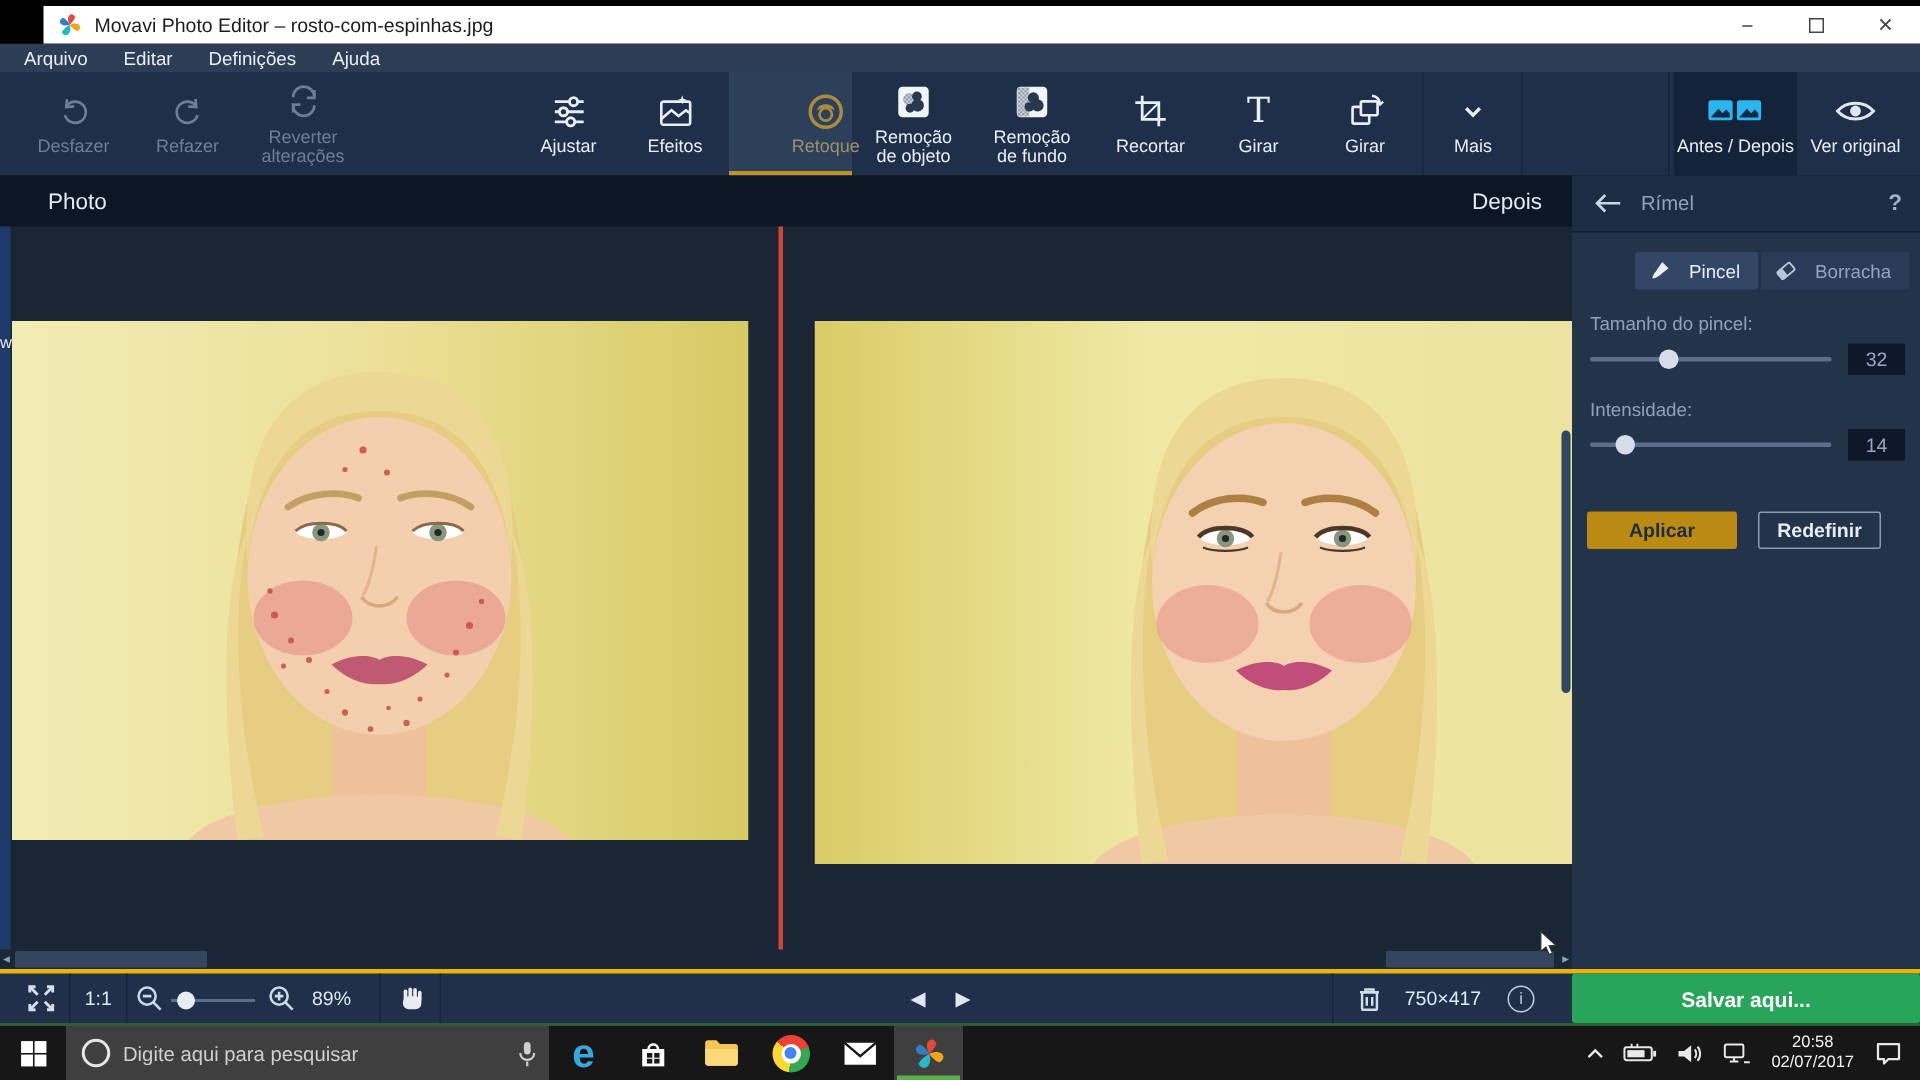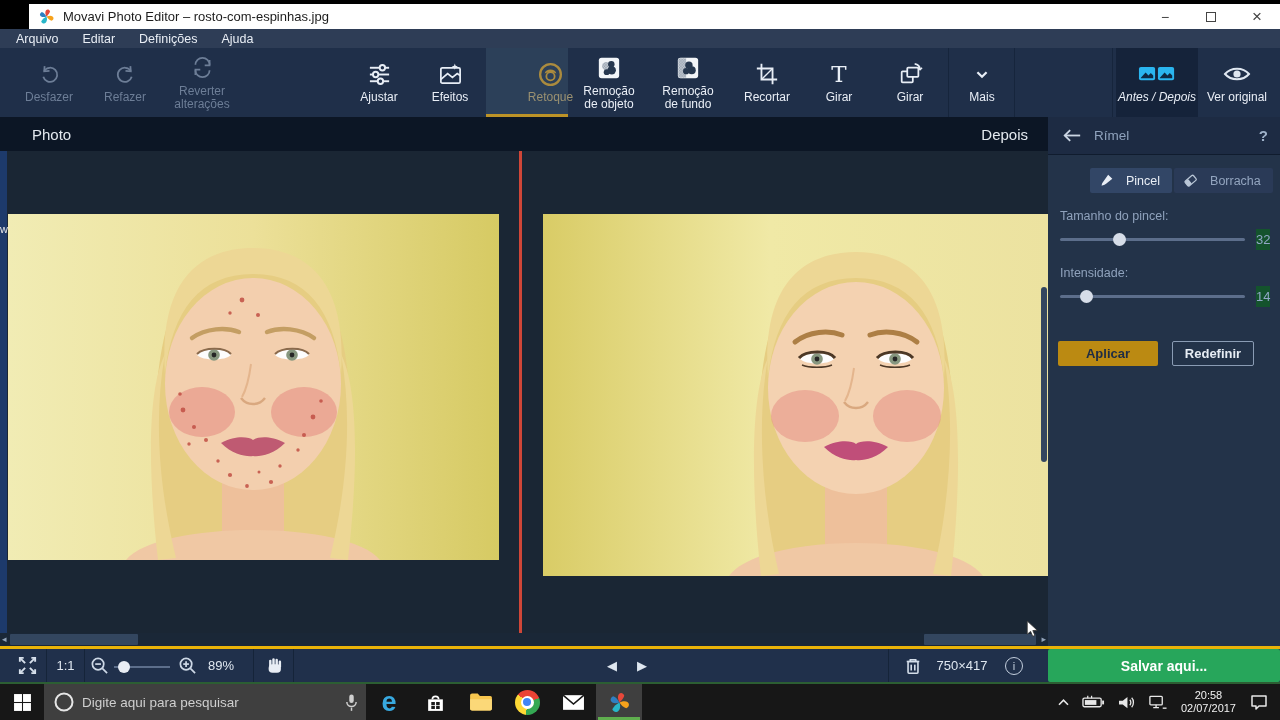--- a/index.html
+++ b/index.html
@@ -24,21 +24,21 @@
 
   
   .toolbar{position:relative;height:69px;background:#1f2f49;}
   .tool{position:absolute;top:0;height:69px;display:flex;flex-direction:column;align-items:center;
         justify-content:center;gap:3px;cursor:pointer;}
   .t-icon{height:28px;display:flex;align-items:center;justify-content:center;color:#e8eef6;}
   .t-label{font-size:12px;color:#e9eef6;text-align:center;line-height:1.12;}
   .tool.dim .t-label,.tool.dim .t-icon{color:#6d7e97;}
   .tool.active{background:#2c4059;box-shadow:inset 0 -3px 0 #bd9327;padding-left:47px;}
   .tool.active .t-label{color:#9b9171;}
-  .tool.view-active{background:#15233a;font-style:italic;}
+  .tool.view-active{background:#15233a;}
   .tb-sep{position:absolute;top:0;width:1px;height:69px;background:#16253c;}
   .texto-glyph{font-family:"DejaVu Serif","Liberation Serif",serif;font-size:23px;color:#e8eef6;line-height:1;}
 
   
   .main{display:flex;height:529px;}
   .canvas{position:relative;width:1048px;height:529px;background:#1a2634;overflow:hidden;}
   .labelbar{position:absolute;left:0;top:0;right:0;height:34px;background:#0c1625;
             display:flex;align-items:center;justify-content:space-between;
             padding:0 20px 0 32px;font-size:15px;color:#e4e9ef;}
   .desktop-strip{position:absolute;left:0;top:34px;width:7px;height:495px;background:#1d3a6b;}
@@ -60,21 +60,21 @@
   .panel-help{margin-left:auto;font-size:15px;font-weight:bold;color:#9fb2ca;cursor:pointer;}
   .panel-body{padding:13px 10px 0 10px;}
   .mode-row{display:flex;margin-left:32px;gap:2px;}
   .mode-btn{height:25px;padding:0 12px 0 9px;display:flex;align-items:center;gap:12px;
             background:#2a3a57;border-radius:2px;font-size:12.5px;color:#93a5bf;cursor:pointer;}
   .mode-btn.active{background:#324666;color:#e9eef5;}
   .slider-label{margin:16px 0 6px 2px;font-size:12.5px;color:#8fa2bc;}
   .slider-row{display:flex;align-items:center;}
   .slider-track{flex:1;height:3px;background:#5c6e8b;border-radius:2px;position:relative;margin:0 2px;}
   .slider-thumb{position:absolute;top:-5px;width:13px;height:13px;border-radius:50%;background:#d6dde8;}
-  .slider-value{width:14px;height:21px;margin-left:9px;background:#14532d;color:#91a7c6;
+  .slider-value{width:38px;height:21px;margin-left:9px;background:#0f172a;color:#91a7c6;
                 font-size:13px;text-align:center;line-height:21px;}
   .action-row{display:flex;margin-top:34px;}
   .apply-btn{width:100px;height:25px;background:#bb8a12;color:#1d2c45;font-weight:bold;
              font-size:13px;border:none;border-radius:2px;cursor:pointer;
              font-family:"Liberation Sans",sans-serif;}
   .reset-btn{width:82px;height:25px;margin-left:14px;background:transparent;border:1px solid #8a9cb4;
              color:#e7edf4;font-weight:bold;font-size:13px;border-radius:2px;cursor:pointer;
              font-family:"Liberation Sans",sans-serif;}
 
   

